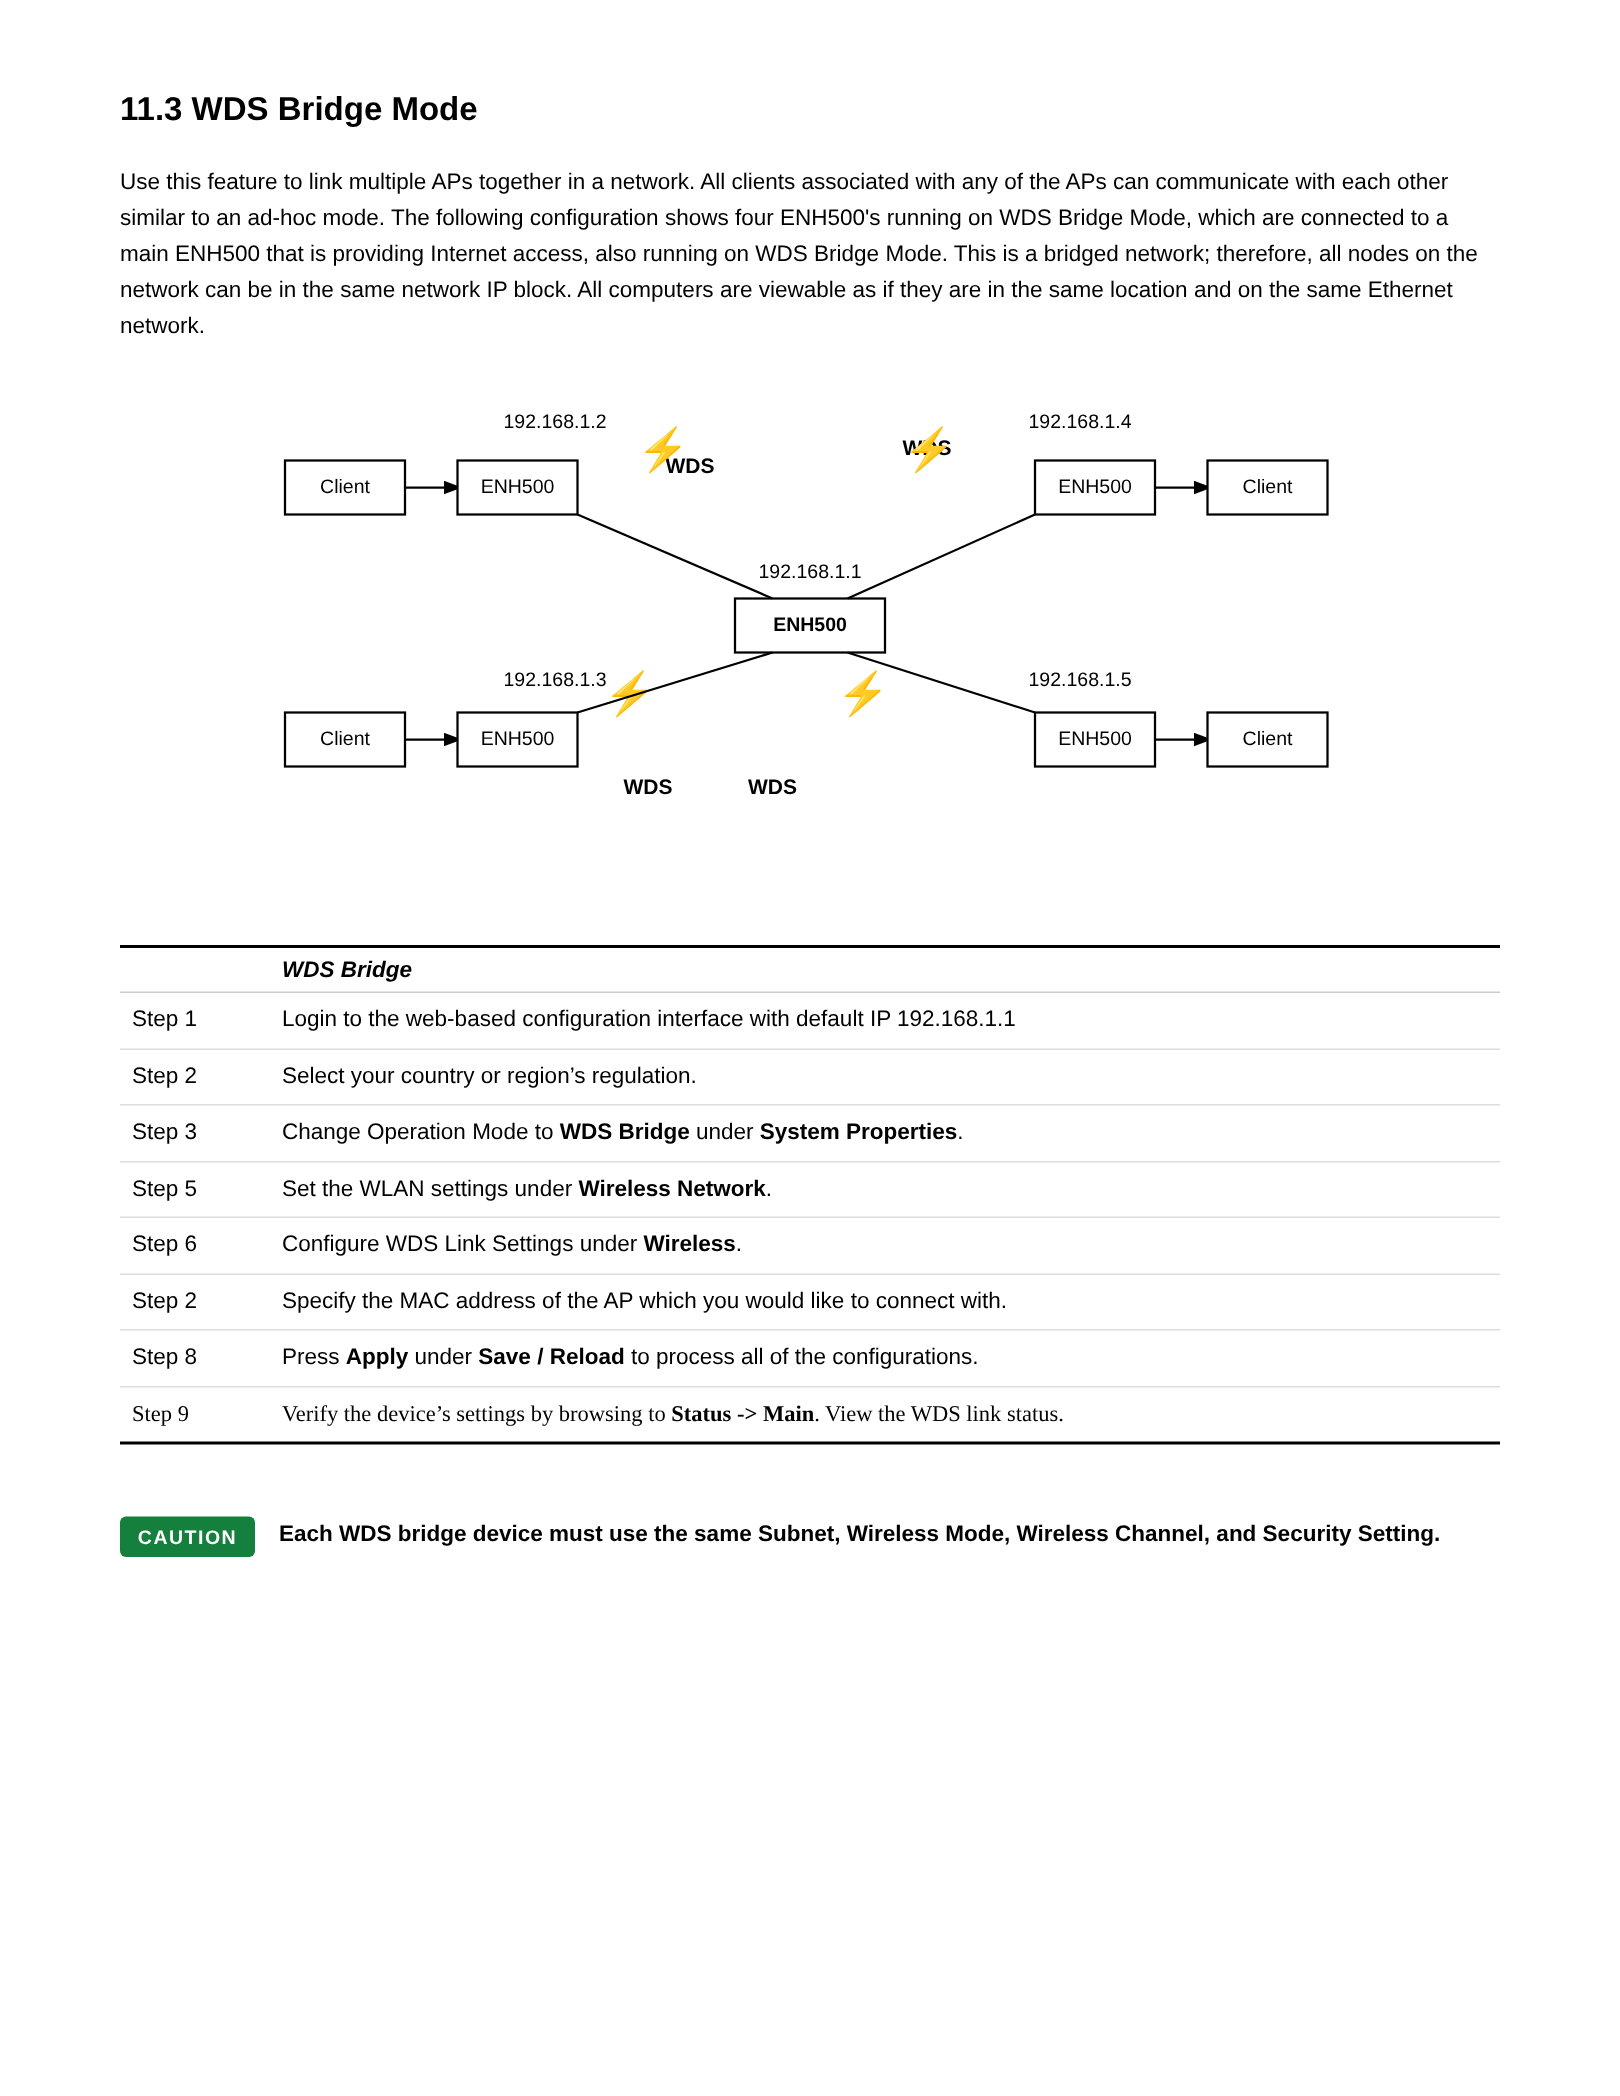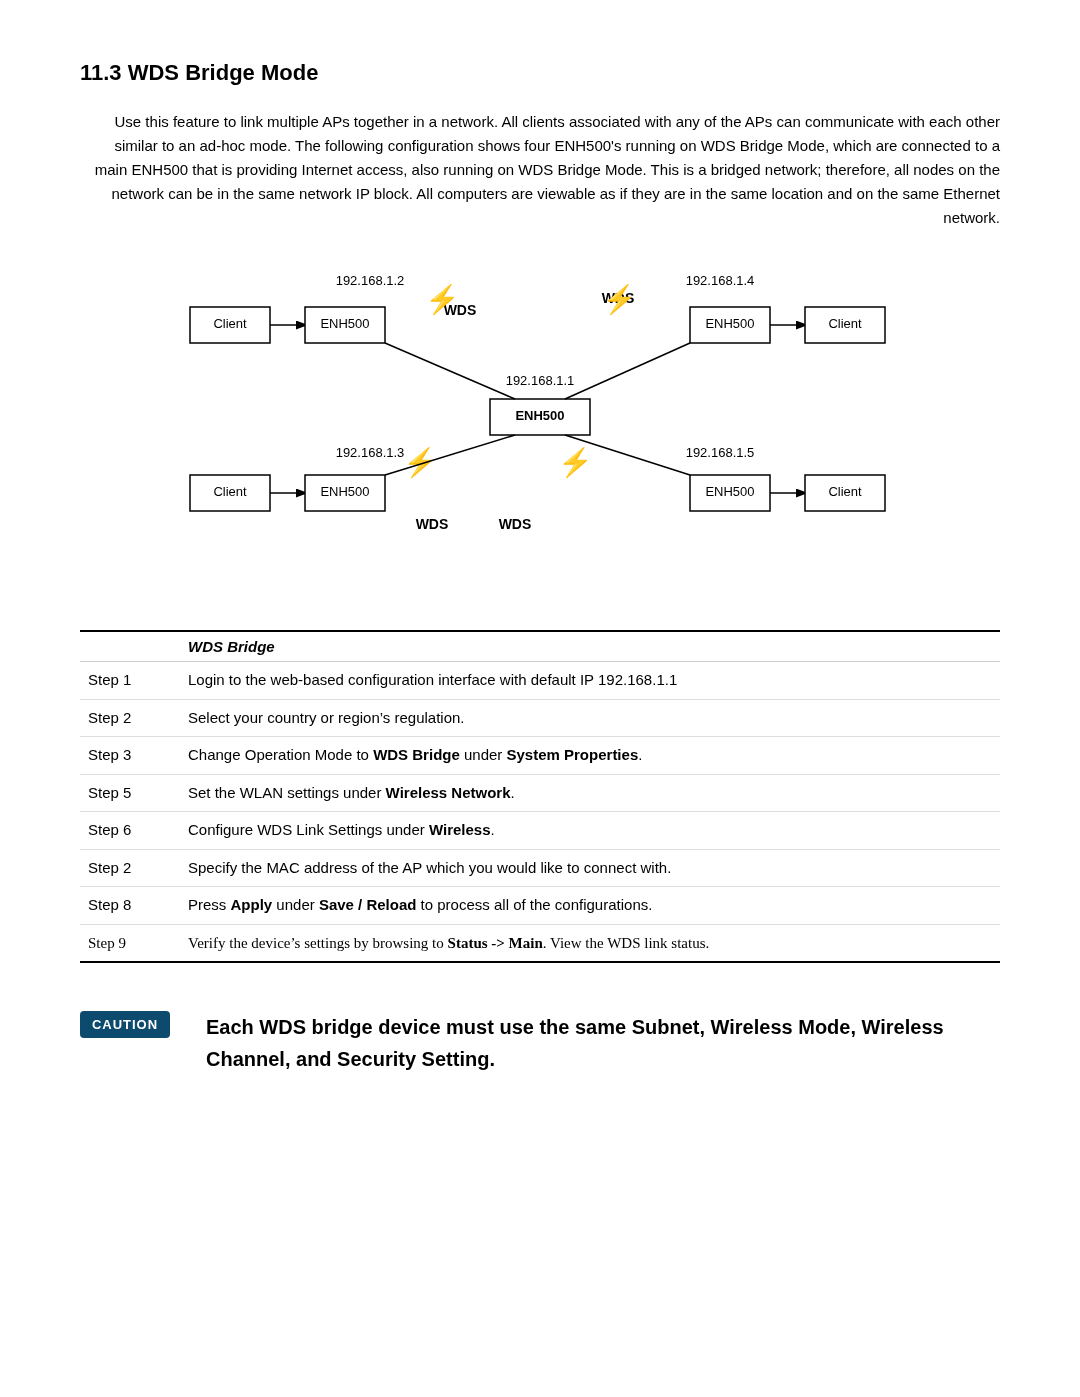--- a/index.html
+++ b/index.html
@@ -16,21 +16,20 @@
     h2 {
       font-size: 22px;
       font-weight: bold;
       margin-bottom: 24px;
     }
 
     .intro-text {
       font-size: 15px;
       line-height: 1.6;
       margin-bottom: 32px;
-      text-align: right;
     }
 
     
     .diagram-container {
       width: 100%;
       display: flex;
       justify-content: center;
       margin-bottom: 48px;
       align-items: flex-end;
     }
@@ -82,38 +81,37 @@
 
     
     .caution-section {
       display: flex;
       align-items: flex-start;
       gap: 16px;
       margin-top: 12px;
     }
 
     .caution-badge {
-      background: #0c4a6e;
+      background: #15803d;
       color: #fff;
       font-weight: bold;
       font-size: 13px;
       letter-spacing: 1px;
       padding: 6px 10px;
       border-radius: 4px;
       white-space: nowrap;
       min-width: 90px;
       text-align: center;
       flex-shrink: 0;
     }
 
     .caution-text {
-      font-size: 20px;
+      font-size: 15px;
       line-height: 1.6;
       font-weight: bold;
-      margin-left: 20px;
     }
 
     
     .diagram svg {
       width: 100%;
       height: 100%;
     }
 
     rect.box {
       fill: white;

